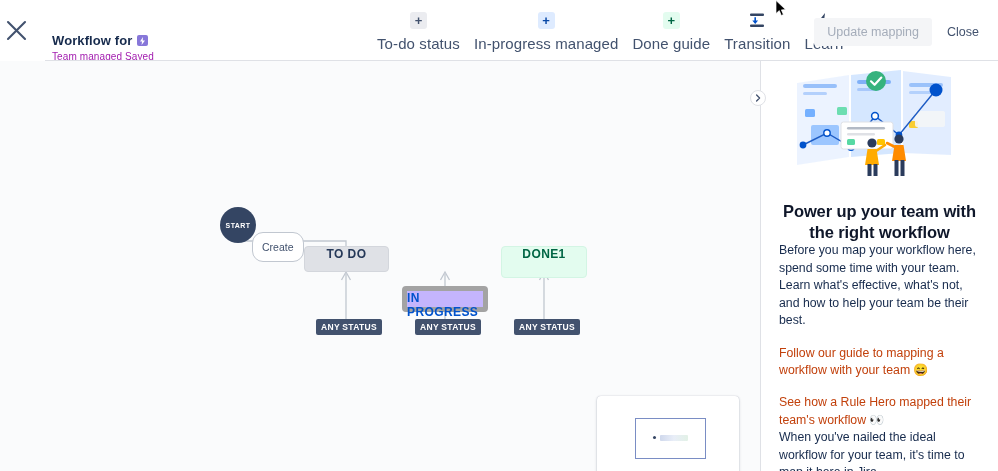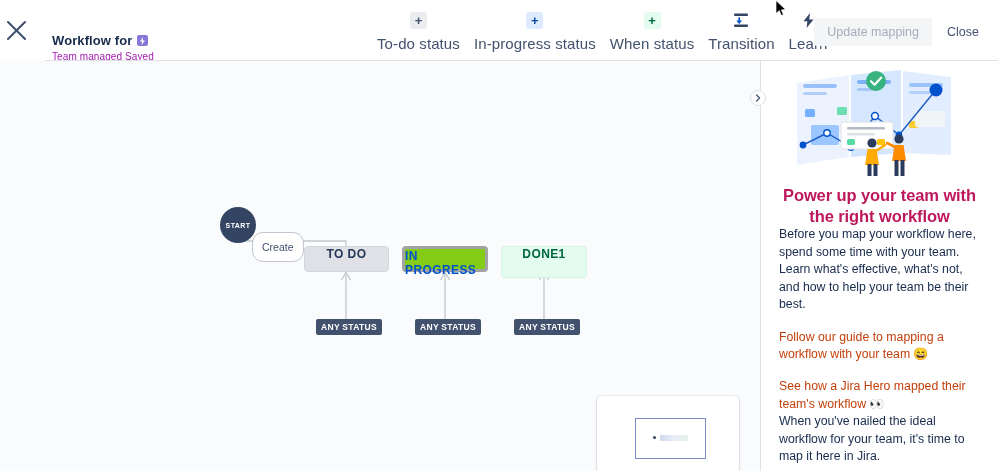--- a/index.html
+++ b/index.html
@@ -77,21 +77,21 @@
     background:#fafbfc; overflow:hidden;
   }
   .canvas-svg { position:absolute; inset:0; }
 
   .node {
     position:absolute; border-radius:4px; display:flex; 
     justify-content:center; font-size:12px; font-weight:700; letter-spacing:.4px;
     cursor:pointer;
   }
   .node.todo { background:#dfe1e6; color:#253858; border:1px solid #d3d6dc; }
-  .node.prog { background:#84cc16; color:#0052cc; border:3px solid #a3a3a3; }
+  .node.prog { background:#c4b5fd; color:#0052cc; border:5px solid #a3a3a3;margin-top:40px; }
   .node.done { background:#e3fcef; color:#006644; border:1px solid #d3f5e4; }
 
   .start-circle {
     position:absolute; width:36px; height:36px; border-radius:50%;
     background:#344563; color:#fff; font-size:7px; font-weight:700;
     display:flex; align-items:center; justify-content:center; letter-spacing:.4px;
     cursor:pointer;
   }
   .pill-create {
     position:absolute; background:#fff; border:1px solid #c1c7d0; border-radius:11px;
@@ -128,22 +128,22 @@
 
   .panel-divider { position:absolute; left:760px; top:61px; width:1px; height:410px; background:#dfe1e6; }
 
   
   .side {
     position:absolute; left:761px; top:61px; width:237px; height:410px;
     background:#fff; padding: 8px 18px 0 18px; overflow:hidden;
   }
   .illus { width:201px; height:110px; margin: 0 auto; display:block; }
   .side-h {
-    font-size:16.5px; font-weight:600; color:#be185d; text-align:center;
-    line-height:1.25; margin-top: 6px; letter-spacing:-.1px;
+    font-size:16.5px; font-weight:600; color:#0f172a; text-align:center;
+    line-height:1.25; margin-top: 22px; letter-spacing:-.1px;
   }
   .side-p {
     font-size:12.3px; color:#172b4d; line-height:1.42; 
   }
   .side-link {
     display:block; font-size:12.3px; color:#c2410c; line-height:1.42;
     margin-top: 15px; text-decoration:none; cursor:pointer;
   }
 
   .cursor-arrow { position:absolute; left:775px; top:0px; width:12px; height:17px; z-index:50; }
@@ -173,25 +173,25 @@
       <div class="title-sub">Team managed Sayed</div>
     </div>
 
     <div class="toolbar">
       <div class="tool">
         <span class="tool-ic todo">+</span>
         <span class="tool-lbl">To-do status</span>
       </div>
       <div class="tool">
         <span class="tool-ic prog">+</span>
-        <span class="tool-lbl">In-progress status</span>
+        <span class="tool-lbl">In-progress managed</span>
       </div>
       <div class="tool">
         <span class="tool-ic done">+</span>
-        <span class="tool-lbl">When status</span>
+        <span class="tool-lbl">Done guide</span>
       </div>
       <div class="tool">
         <span class="tool-ic plain">
           <svg width="16" height="15" viewBox="0 0 16 15">
             <rect x="1" y="0.5" width="14" height="2.4" rx="1" fill="#344563"></rect>
             <rect x="1" y="11.6" width="14" height="2.4" rx="1" fill="#344563"></rect>
             <path d="M5.4 4.3 V7.6 H3.3 L6.2 10.9 L9.1 7.6 H7 V4.3 Z" fill="#0052cc"></path>
             <path d="M11.6 10.8 V7.5 H13.7 L10.8 4.2 L7.9 7.5 H10 V10.8 Z" fill="#0052cc" opacity="0"></path>
           </svg>
         </span>
@@ -327,21 +327,21 @@
         <path d="M115.5 76 h9 l2.5 16 h-14 z" fill="#ff8b00"></path>
         <rect x="115.5" y="91" width="4" height="16" fill="#2a3b5c"></rect>
         <rect x="121.5" y="91" width="4" height="16" fill="#2a3b5c"></rect>
         <path d="M116 78 L108 74" stroke="#ff8b00" stroke-width="2.6" stroke-linecap="round"></path>
       </g>
     </svg>
 
     <div class="side-h">Power up your team with the right workflow</div>
     <div class="side-p">Before you map your workflow here, spend some time with your team. Learn what's effective, what's not, and how to help your team be their best.</div>
     <a class="side-link">Follow our guide to mapping a workflow with your team 😄</a>
-    <a class="side-link">See how a Jira Hero mapped their team's workflow 👀</a>
+    <a class="side-link">See how a Rule Hero mapped their team's workflow 👀</a>
     <div class="side-p">When you've nailed the ideal workflow for your team, it's time to map it here in Jira.</div>
 
   </div>
 
   <svg class="cursor-arrow" viewBox="0 0 12 17">
     <path d="M1 0.5 L1 13.5 L4.3 10.6 L6.3 15.5 L8.4 14.6 L6.4 9.9 L10.6 9.6 Z" fill="#000" stroke="#fff" stroke-width="0.7"></path>
   </svg>
 
 </div>
 

